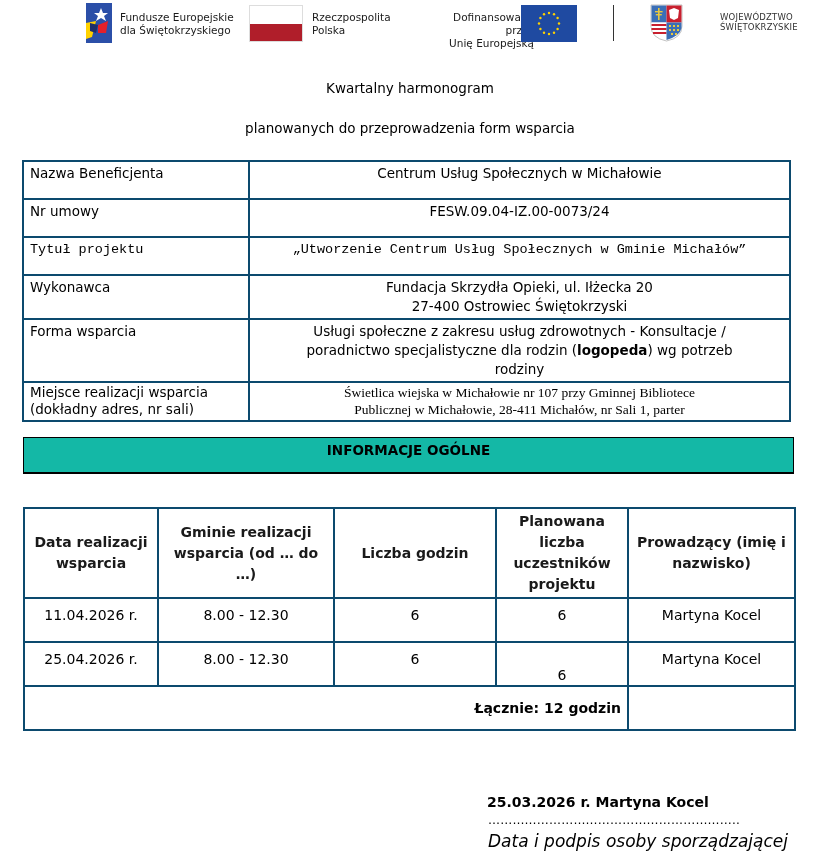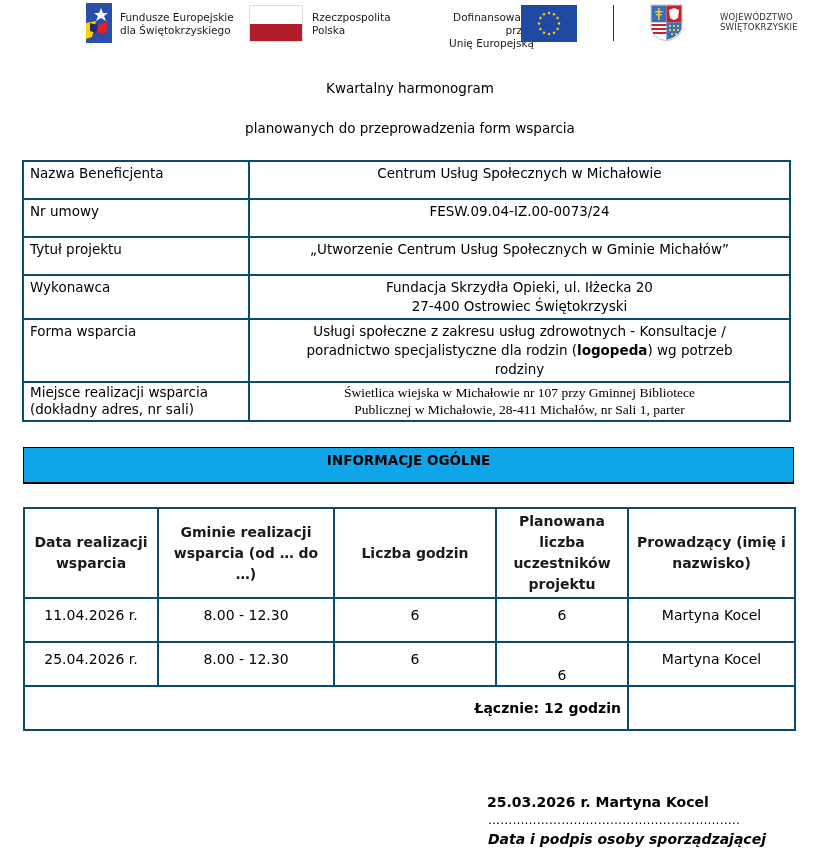--- a/index.html
+++ b/index.html
@@ -20,34 +20,34 @@
   .title { left: 0; width: 820px; text-align: center; font-size: 13.5px; }
 
   table { border-collapse: collapse; position: absolute; }
   td, th { border: 2px solid #0c4a6e; }
 
   .info-table { left: 22px; top: 160px; width: 769px; font-size: 13.5px; }
   .info-table td { vertical-align: top; padding: 2px 6px; line-height: 19px; }
   .info-table td.lbl { width: 212px; text-align: left; }
   .info-table td.val { text-align: center; }
 
-  .gen-bar { left: 23px; top: 447px; width: 771px; height: 37px; background: #0ea5e9;
+  .gen-bar { left: 23px; top: 437px; width: 771px; height: 37px; background: #14b8a6;
              border: 1px solid #000; border-width: 1px 1px 2px 1px; box-sizing: border-box;
              text-align: center; font-weight: bold; font-size: 13.5px; padding-top: 4px; }
 
   .sched { left: 23px; top: 507px; width: 773px; font-size: 14px; }
   .sched th { font-weight: bold; color: #1a1a1a; text-align: center; vertical-align: middle;
               line-height: 21px; padding: 2px 4px; }
   .sched td { text-align: center; vertical-align: top; padding: 8px 4px 0 4px; height: 34px; }
   .sched td.low { vertical-align: bottom; padding: 0 4px 2px 4px; }
   .sched td.total { text-align: right; font-weight: bold; vertical-align: middle; padding: 0 6px; height: 40px; }
 
   .sig-name { left: 487px; top: 794px; font-weight: bold; font-size: 14px; }
   .sig-dots { left: 488px; top: 813px; font-size: 12px; letter-spacing: 0.2px; }
-  .sig-caption { left: 488px; top: 831px; font-style: italic; font-size: 14px; font-weight: bold; }
+  .sig-caption { left: 488px; top: 831px; font-style: italic; font-size: 17px; }
 </style>
 </head>
 <body>
 
 <div>
   <svg class="abs fe-logo" viewBox="0 0 26 40">
     <rect x="0" y="0" width="26" height="40" fill="#2b4fa8"></rect>
     <polygon points="0,20 10,18 6,34 0,36" fill="#ffd200"></polygon>
     <polygon points="12,22 22,18 20,30 12,30" fill="#e3202a"></polygon>
     <polygon points="4,20 12,22 10,30 4,28" fill="#1d2e6b"></polygon>
@@ -127,21 +127,21 @@
 <table class="info-table">
   <tbody>
       <tr style="height:38px;">
     <td class="lbl">Nazwa Beneficjenta</td>
     <td class="val">Centrum Usług Społecznych w Michałowie</td>
   </tr>
   <tr style="height:38px;">
     <td class="lbl">Nr umowy</td>
     <td class="val">FESW.09.04-IZ.00-0073/24</td>
   </tr>
-  <tr style="height:38px;">
+  <tr style="height:38px;font-family:Liberation Mono, monospace;">
     <td class="lbl">Tytuł projektu</td>
     <td class="val">„Utworzenie Centrum Usług Społecznych w Gminie Michałów”</td>
   </tr>
   <tr>
     <td class="lbl">Wykonawca</td>
     <td class="val">
       <div>Fundacja Skrzydła Opieki, ul. Iłżecka 20</div>
       <div>27-400 Ostrowiec Świętokrzyski</div>
     </td>
   </tr>

